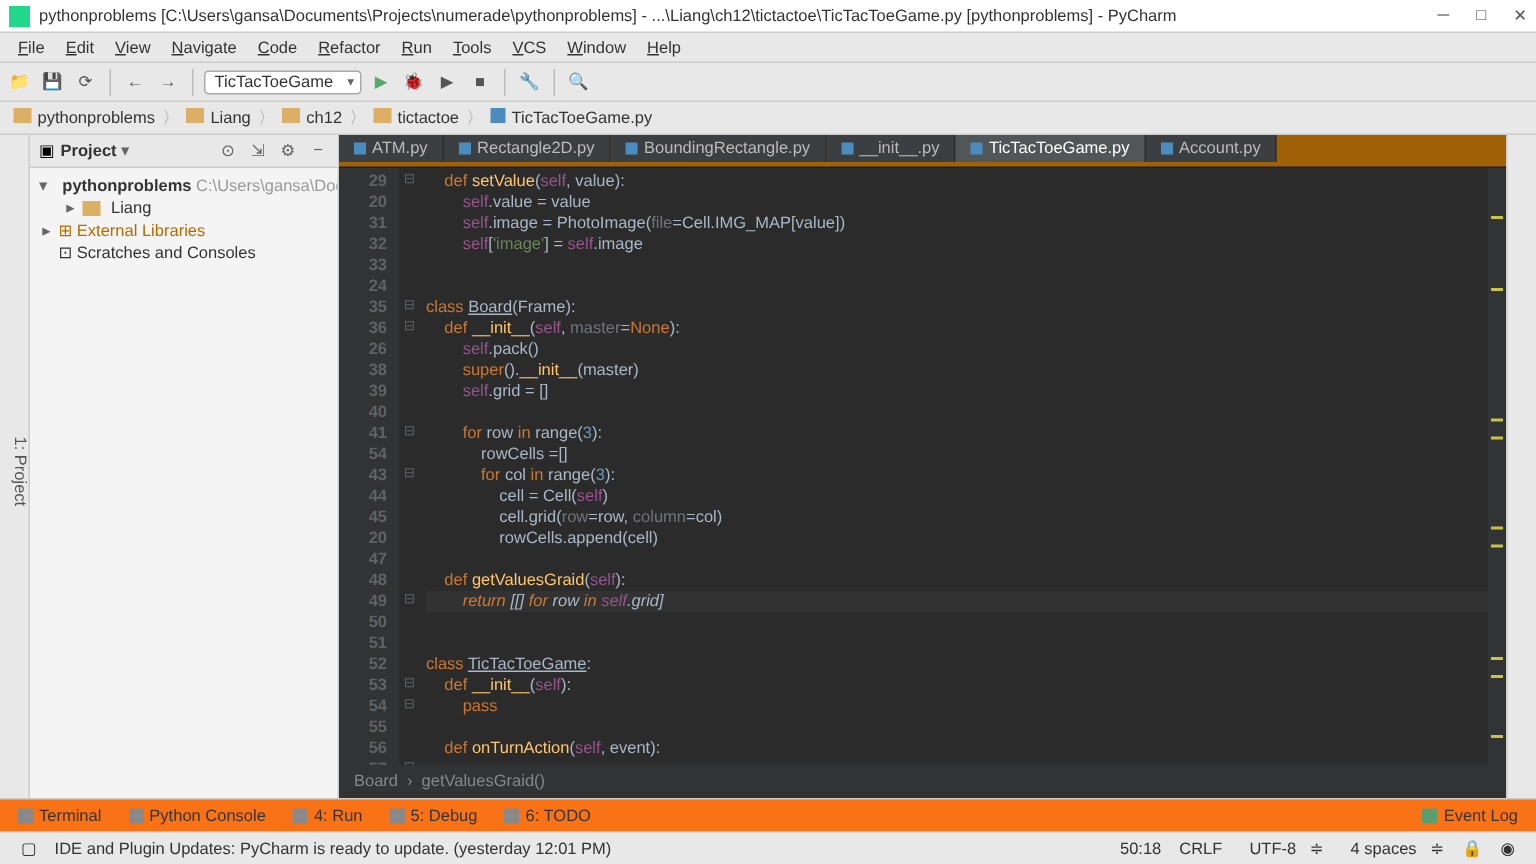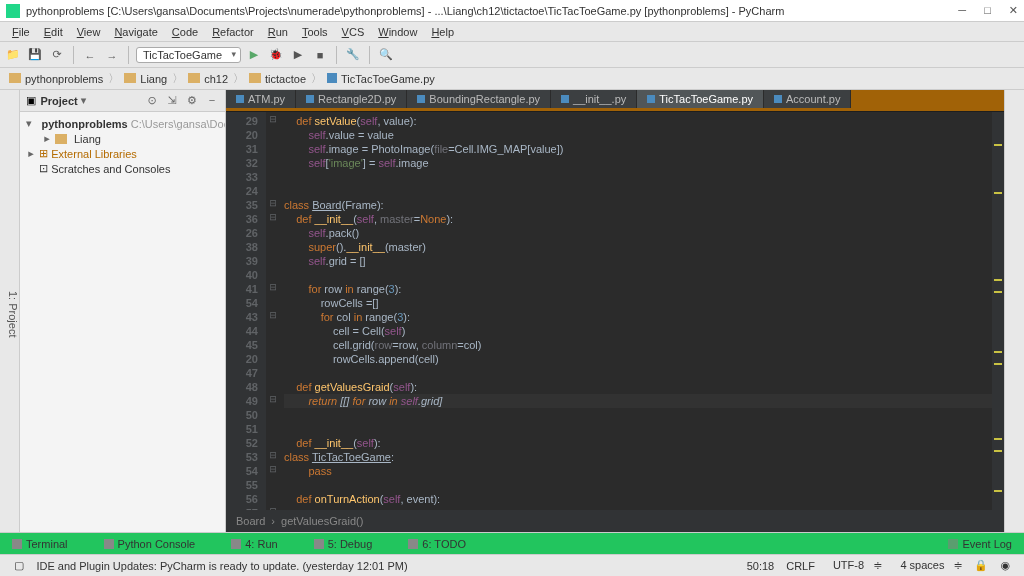--- a/index.html
+++ b/index.html
@@ -46,21 +46,21 @@
 .fn { color:#ffc66d; }
 .self { color:#94558d; }
 .str { color:#6a8759; }
 .param { color:#72737a; }
 .cls { color:#a9b7c6; text-decoration:underline; }
 .num { color:#6897bb; }
 .cursor-line { background:#323232;font-style:italic; }
 .errmap { width:12px; background:#313335; position:relative; }
 .errmark { width:8px; height:2px; position:absolute; left:2px; }
 .breadcrumb-bottom { height:22px; background:#313335; color:#888; display:flex; align-items:center; padding:0 10px; font-size:11px; gap:6px; }
-.bottom-tabs { height:22px; background:#22c55e; border-top:1px solid #ccc; display:flex; align-items:center; padding:0 4px; gap:20px; }
+.bottom-tabs { height:22px; background:#f97316; border-top:1px solid #ccc; display:flex; align-items:center; padding:0 4px; gap:2px; }
 .btab { padding:0 8px; color:#333; display:flex; align-items:center; gap:4px; }
 .btab .bico { width:10px; height:10px; }
 .fill { flex:1; }
 .statusbar { height:22px; background:#e8e8e8; border-top:1px solid #ccc; display:flex; align-items:center; padding:0 8px; color:#333; font-size:11px; }
 .statusbar .fill { flex:1; }
 .statusbar span { padding:0 6px; }
 .rightgutter { width:20px; background:#e8e8e8; border-left:1px solid #ccc; }
 </style>
 </head>
 <body>
@@ -266,22 +266,22 @@
           <div class="line">            rowCells =[]</div>
           <div class="line">            <span class="kw">for</span> col <span class="kw">in</span> range(<span class="num">3</span>):</div>
           <div class="line">                cell = Cell(<span class="self">self</span>)</div>
           <div class="line">                cell.grid(<span class="param">row</span>=row, <span class="param">column</span>=col)</div>
           <div class="line">                rowCells.append(cell)</div>
           <div class="line"> </div>
           <div class="line">    <span class="kw">def</span> <span class="fn">getValuesGraid</span>(<span class="self">self</span>):</div>
           <div class="line cursor-line">        <span class="kw">return</span> [[] <span class="kw">for</span> row <span class="kw">in</span> <span class="self">self</span>.grid]</div>
           <div class="line"> </div>
           <div class="line"> </div>
+          <div class="line"><span class="kw">class</span> <span class="cls">TicTacToeGame</span>:</div>
           <div class="line">    <span class="kw">def</span> <span class="fn">__init__</span>(<span class="self">self</span>):</div>
-          <div class="line"><span class="kw">class</span> <span class="cls">TicTacToeGame</span>:</div>
           <div class="line">        <span class="kw">pass</span></div>
           <div class="line"> </div>
           <div class="line">    <span class="kw">def</span> <span class="fn">onTurnAction</span>(<span class="self">self</span>, event):</div>
         </div>
       <div class="errmap">
         <div class="errmark" style="top:8%;background:#c9c243"></div>
         <div class="errmark" style="top:20%;background:#c9c243"></div>
         <div class="errmark" style="top:42%;background:#c9c243"></div>
         <div class="errmark" style="top:45%;background:#c9c243"></div>
         <div class="errmark" style="top:60%;background:#c9c243"></div>

